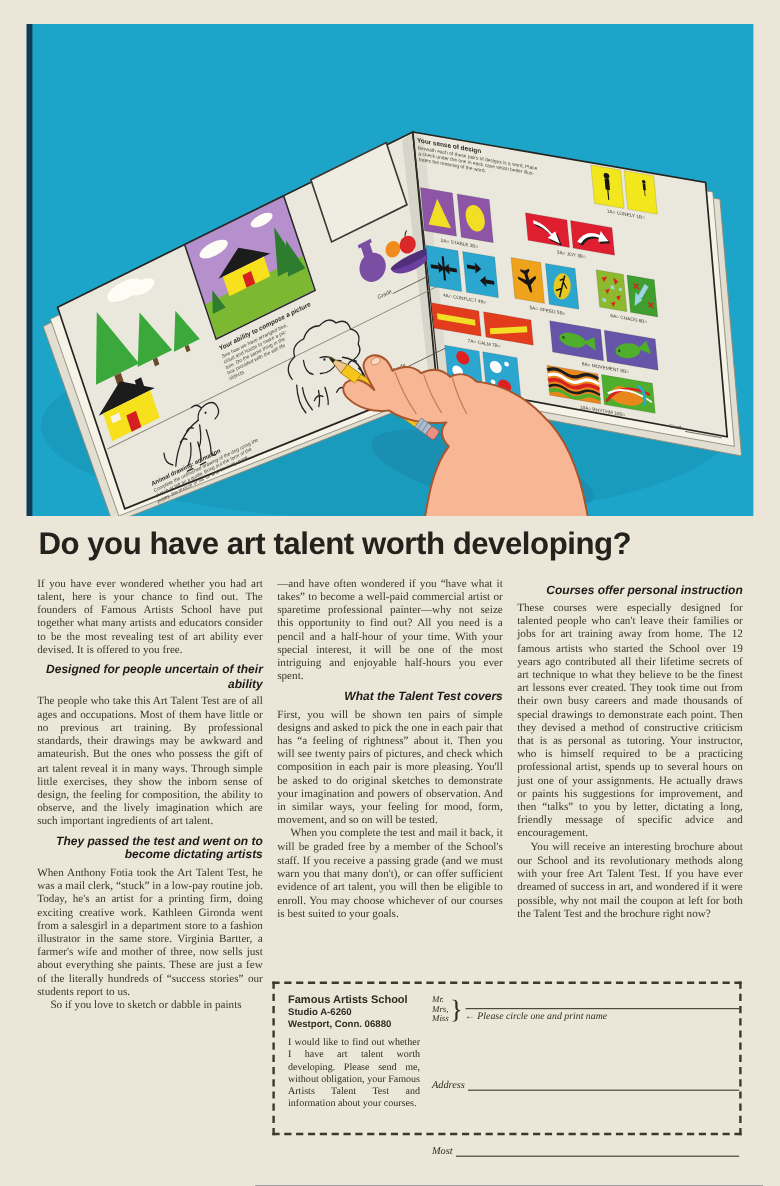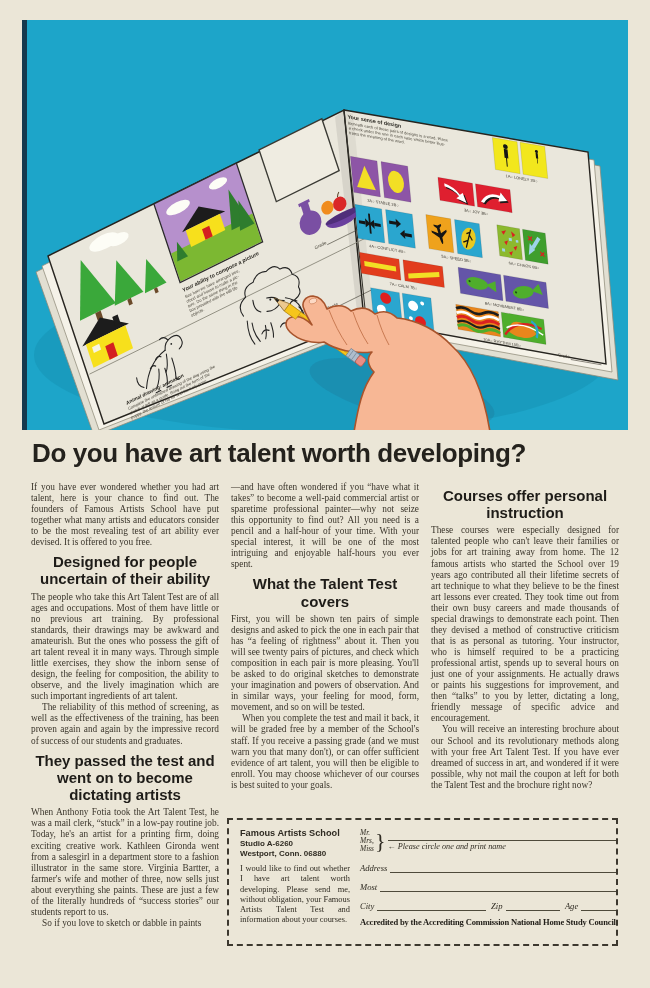--- a/index.html
+++ b/index.html
@@ -6,31 +6,31 @@
   .sheet{position:relative;width:650px;height:988px;background:#ebe6d7;overflow:hidden;
          font-family:"Liberation Serif",serif;}
   .art{position:absolute;left:22px;top:20px;width:606px;height:410px;}
   .copy{position:absolute;left:31px;top:440px;width:588px;height:534px;}
   h1.headline{font-family:"Liberation Sans",sans-serif;font-weight:700;font-size:26px;
               line-height:1.07;color:#24221d;margin:0 0 14px 1px;letter-spacing:-0.4px;}
   .cols{display:flex;gap:12px;}
   .col{flex:1;font-size:9.3px;line-height:1.19;color:#3a352b;text-align:justify;}
   .col p{margin:0 0 4px;}
   .col p.ind{text-indent:11px;margin-top:-4px;}
-  .col h3{font-family:"Liberation Sans",sans-serif;font-weight:700;font-size:15px;
-          color:#1e1c18;margin:5px 0 4px;line-height:1.15;text-align:center;}
+  .col h3{font-family:"Liberation Sans",sans-serif;font-weight:700;font-size:10px;
+          color:#1e1c18;margin:5px 0 4px;line-height:1.15;text-align:right;font-style:italic;}
   
   .coupon{position:absolute;left:196px;bottom:28px;width:391px;height:128px;background:#ebe6d7;
           border:2px dashed #3c382e;box-sizing:border-box;display:flex;gap:10px;
           padding:8px 10px 5px 11px;color:#2f2b22;}
   .coupon-left{width:110px;flex:none;}
   .school-name{font-family:"Liberation Sans",sans-serif;font-weight:700;font-size:9.2px;line-height:1.2;}
   .school-line{font-family:"Liberation Sans",sans-serif;font-weight:700;font-size:8px;line-height:1.25;}
   .request{margin-top:5px;font-size:8.4px;line-height:1.22;text-align:justify;}
-  .coupon-right{flex:1;display:flex;flex-direction:column;}
+  .coupon-right{flex:1;display:flex;flex-direction:column;gap:36px;}
   .name-block{display:flex;align-items:center;}
   .titles{font-style:italic;font-size:7.4px;line-height:1.12;}
   .brace{font-size:22px;font-weight:400;margin:0 2px 0 1px;color:#2f2b22;}
   .name-col{flex:1;}
   .name-line{border-bottom:1px solid #4e4a3b;height:8px;}
   .circle-note{font-style:italic;font-size:8.2px;margin-top:1px;}
   .frow{display:flex;align-items:flex-end;margin-top:9px;}
   .flabel{font-style:italic;font-size:8.6px;}
   .fline{border-bottom:1px solid #4e4a3b;height:9px;flex:1;margin-left:3px;}
   .fline.w2{flex:2.2;margin-right:5px;} .fline.w1{flex:1.1;margin-right:5px;} .fline.w0{flex:0.7;}
@@ -367,21 +367,20 @@
   </div>
 
   <div class="copy">
     <h1 class="headline"><span>Do you have art talent worth developing?</span><br></h1>
 
     <div class="cols">
       <div class="col">
         <p>If you have ever wondered whether you had art talent, here is your chance to find out. The founders of Famous Artists School have put together what many artists and educators consider to be the most revealing test of art ability ever devised. It is offered to you free.</p>
         <h3>Designed for people uncertain of their ability</h3>
         <p>The people who take this Art Talent Test are of all ages and occupations. Most of them have little or no previous art training. By professional standards, their drawings may be awkward and amateurish. But the ones who possess the gift of art talent reveal it in many ways. Through simple little exercises, they show the inborn sense of design, the feeling for composition, the ability to observe, and the lively imagination which are such important ingredients of art talent.</p>
-        <p class="ind">The reliability of this method of screening, as well as the effectiveness of the training, has been proven again and again by the impressive record of success of our students and graduates.</p>
         <h3>They passed the test and went on to become dictating artists</h3>
         <p>When Anthony Fotia took the Art Talent Test, he was a mail clerk, “stuck” in a low-pay routine job. Today, he's an artist for a printing firm, doing exciting creative work. Kathleen Gironda went from a salesgirl in a department store to a fashion illustrator in the same store. Virginia Bartter, a farmer's wife and mother of three, now sells just about everything she paints. These are just a few of the literally hundreds of “success stories” our students report to us.</p>
         <p class="ind">So if you love to sketch or dabble in paints</p>
       </div>
       <div class="col">
         <p>—and have often wondered if you “have what it takes” to become a well-paid commercial artist or sparetime professional painter—why not seize this opportunity to find out? All you need is a pencil and a half-hour of your time. With your special interest, it will be one of the most intriguing and enjoyable half-hours you ever spent.</p>
         <h3>What the Talent Test covers</h3>
         <p>First, you will be shown ten pairs of simple designs and asked to pick the one in each pair that has “a feeling of rightness” about it. Then you will see twenty pairs of pictures, and check which composition in each pair is more pleasing. You'll be asked to do original sketches to demonstrate your imagination and powers of observation. And in similar ways, your feeling for mood, form, movement, and so on will be tested.</p>
         <p class="ind">When you complete the test and mail it back, it will be graded free by a member of the School's staff. If you receive a passing grade (and we must warn you that many don't), or can offer sufficient evidence of art talent, you will then be eligible to enroll. You may choose whichever of our courses is best suited to your goals.</p>
       </div>

